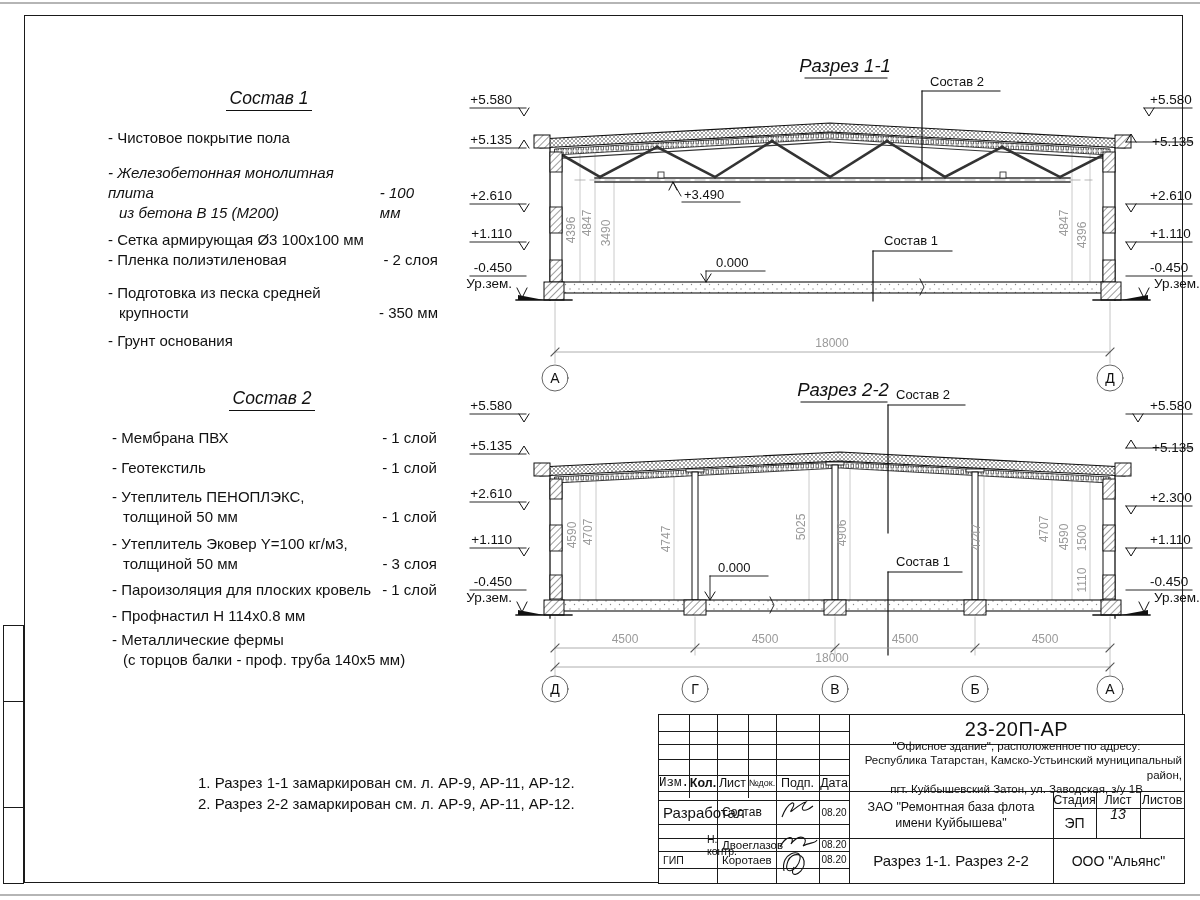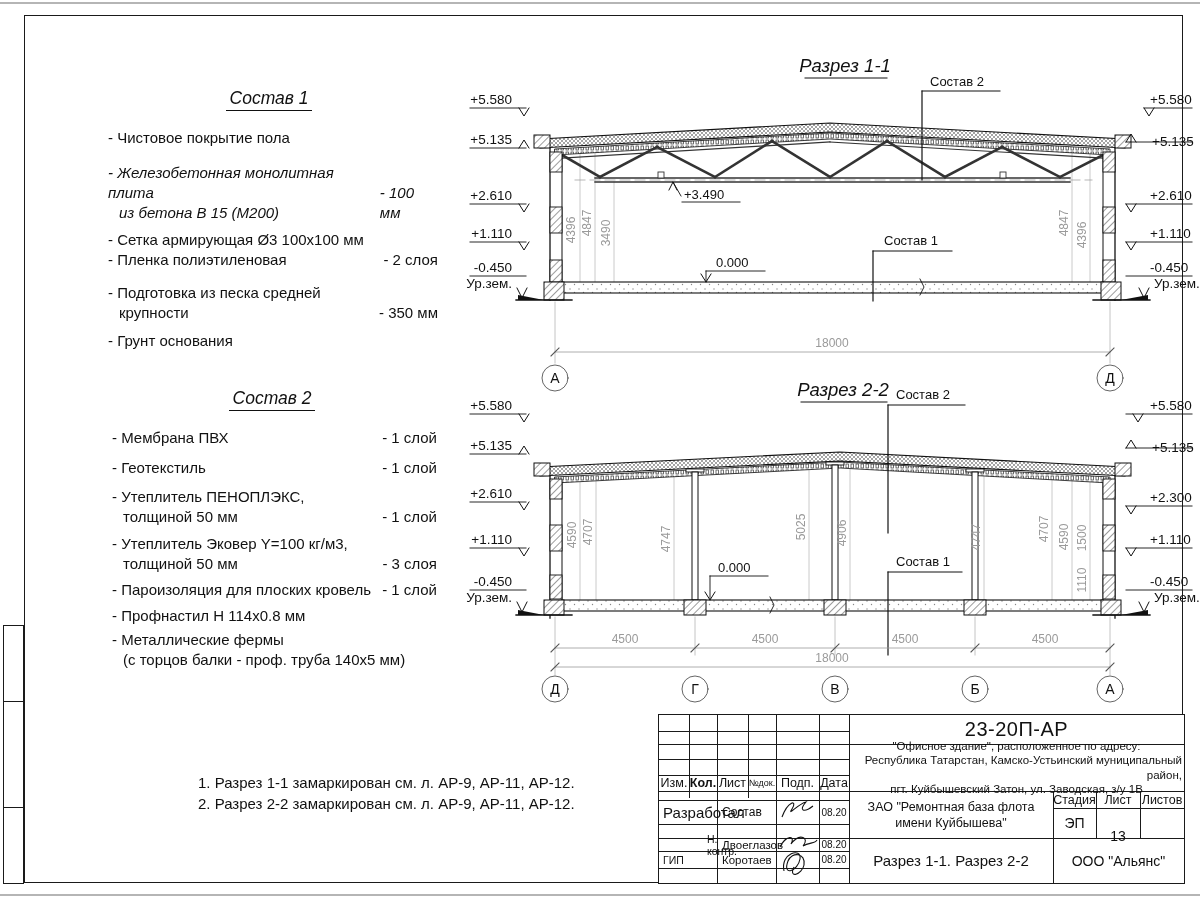--- a/index.html
+++ b/index.html
@@ -485,21 +485,21 @@
   <div class="hl" style="left:0;top:44px;width:190px;height:1px;"></div>
   <div class="hl" style="left:0;top:60px;width:190px;height:1px;"></div>
   <div class="hl" style="left:0;top:76px;width:525px;height:1.4px;"></div>
   <div class="hl" style="left:0;top:85px;width:190px;height:1px;"></div>
   <div class="hl" style="left:0;top:109px;width:190px;height:1px;"></div>
   <div class="hl" style="left:0;top:123px;width:525px;height:1px;"></div>
   <div class="hl" style="left:0;top:136px;width:190px;height:1px;"></div>
   <div class="hl" style="left:0;top:153px;width:190px;height:1px;"></div>
   <div class="hl" style="left:394px;top:93px;width:131px;height:1px;"></div>
 
-  <div class="cell" style="left:0;top:60px;width:30px;height:16px;font-size:12.5px;">Изм.</div>
+  <div class="cell" style="left:0;top:60px;width:30px;height:16px;font-size:12.5px;font-family:Liberation Mono, monospace;">Изм.</div>
   <div class="cell" style="left:30px;top:60px;width:28px;height:16px;font-size:12.5px;font-weight:bold;">Кол.</div>
   <div class="cell" style="left:58px;top:60px;width:31px;height:16px;font-size:12.5px;">Лист</div>
   <div class="cell" style="left:89px;top:60px;width:28px;height:16px;font-size:9px;">№док.</div>
   <div class="cell" style="left:117px;top:60px;width:43px;height:16px;font-size:12.5px;">Подп.</div>
   <div class="cell" style="left:160px;top:60px;width:30px;height:16px;font-size:12.5px;">Дата</div>
 
   <div class="cell cl" style="left:1px;top:85px;width:56px;height:24px;font-size:15px;">Разработал</div>
   <div class="cell cl" style="left:60px;top:85px;width:56px;height:24px;font-size:12px;">Состав</div>
   <div class="cell" style="left:160px;top:85px;width:30px;height:24px;font-size:10px;">08.20</div>
   <div class="cell cl" style="left:1px;top:123px;width:56px;height:13px;font-size:10.5px;padding-left:47px;">Н. контр.</div>
@@ -523,17 +523,17 @@
   </div>
   <div class="cell" style="left:190px;top:76px;width:204px;height:47px;font-size:12.5px;line-height:16px;flex-direction:column;">
     <div>ЗАО "Ремонтная база флота</div>
     <div>имени Куйбышева"</div>
   </div>
   <div class="cell" style="left:190px;top:123px;width:204px;height:45px;font-size:15px;">Разрез 1-1. Разрез 2-2</div>
   <div class="cell" style="left:394px;top:76px;width:43px;height:17px;font-size:12.5px;">Стадия</div>
   <div class="cell" style="left:437px;top:76px;width:44px;height:17px;font-size:12.5px;">Лист</div>
   <div class="cell" style="left:481px;top:76px;width:44px;height:17px;font-size:12.5px;">Листов</div>
   <div class="cell" style="left:394px;top:93px;width:43px;height:30px;font-size:14px;">ЭП</div>
-  <div class="cell" style="left:437px;top:106px;width:44px;height:30px;font-size:14px;">13</div>
+  <div class="cell" style="left:437px;top:84px;width:44px;height:30px;font-size:14px;font-style:italic;">13</div>
   <div class="cell" style="left:394px;top:123px;width:131px;height:45px;font-size:14px;">ООО "Альянс"</div>
 </div>
 
 </div>
 
 </body></html>

